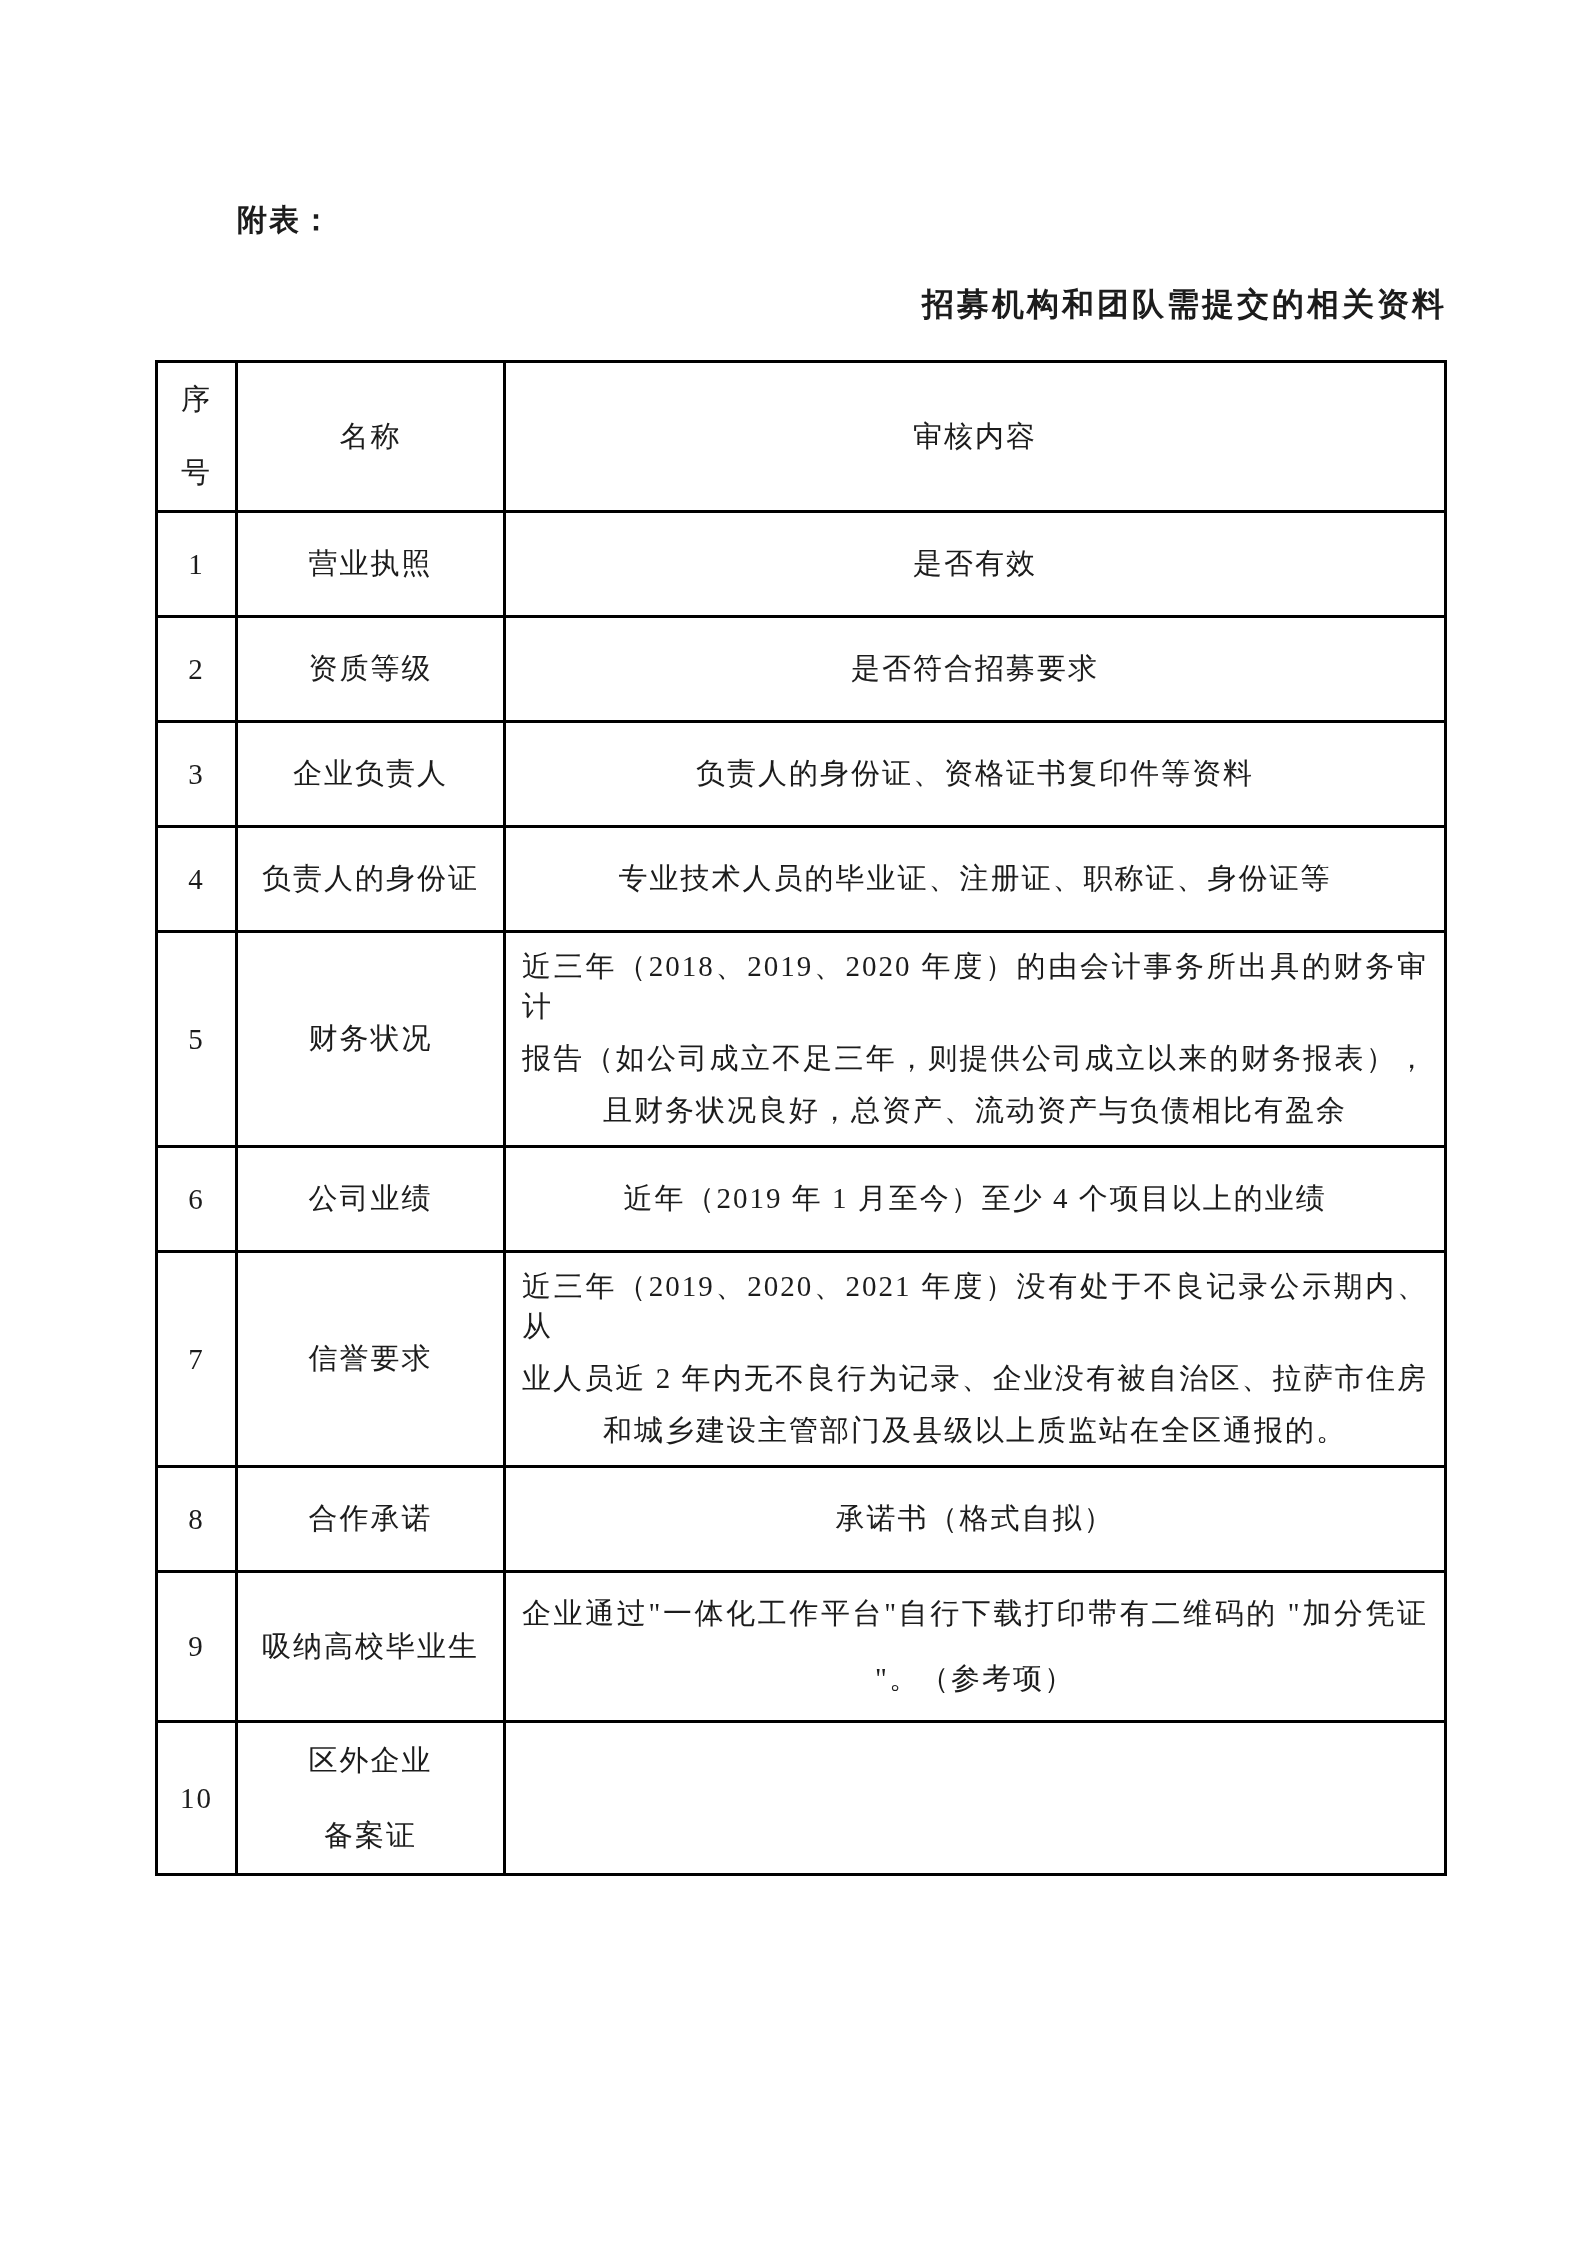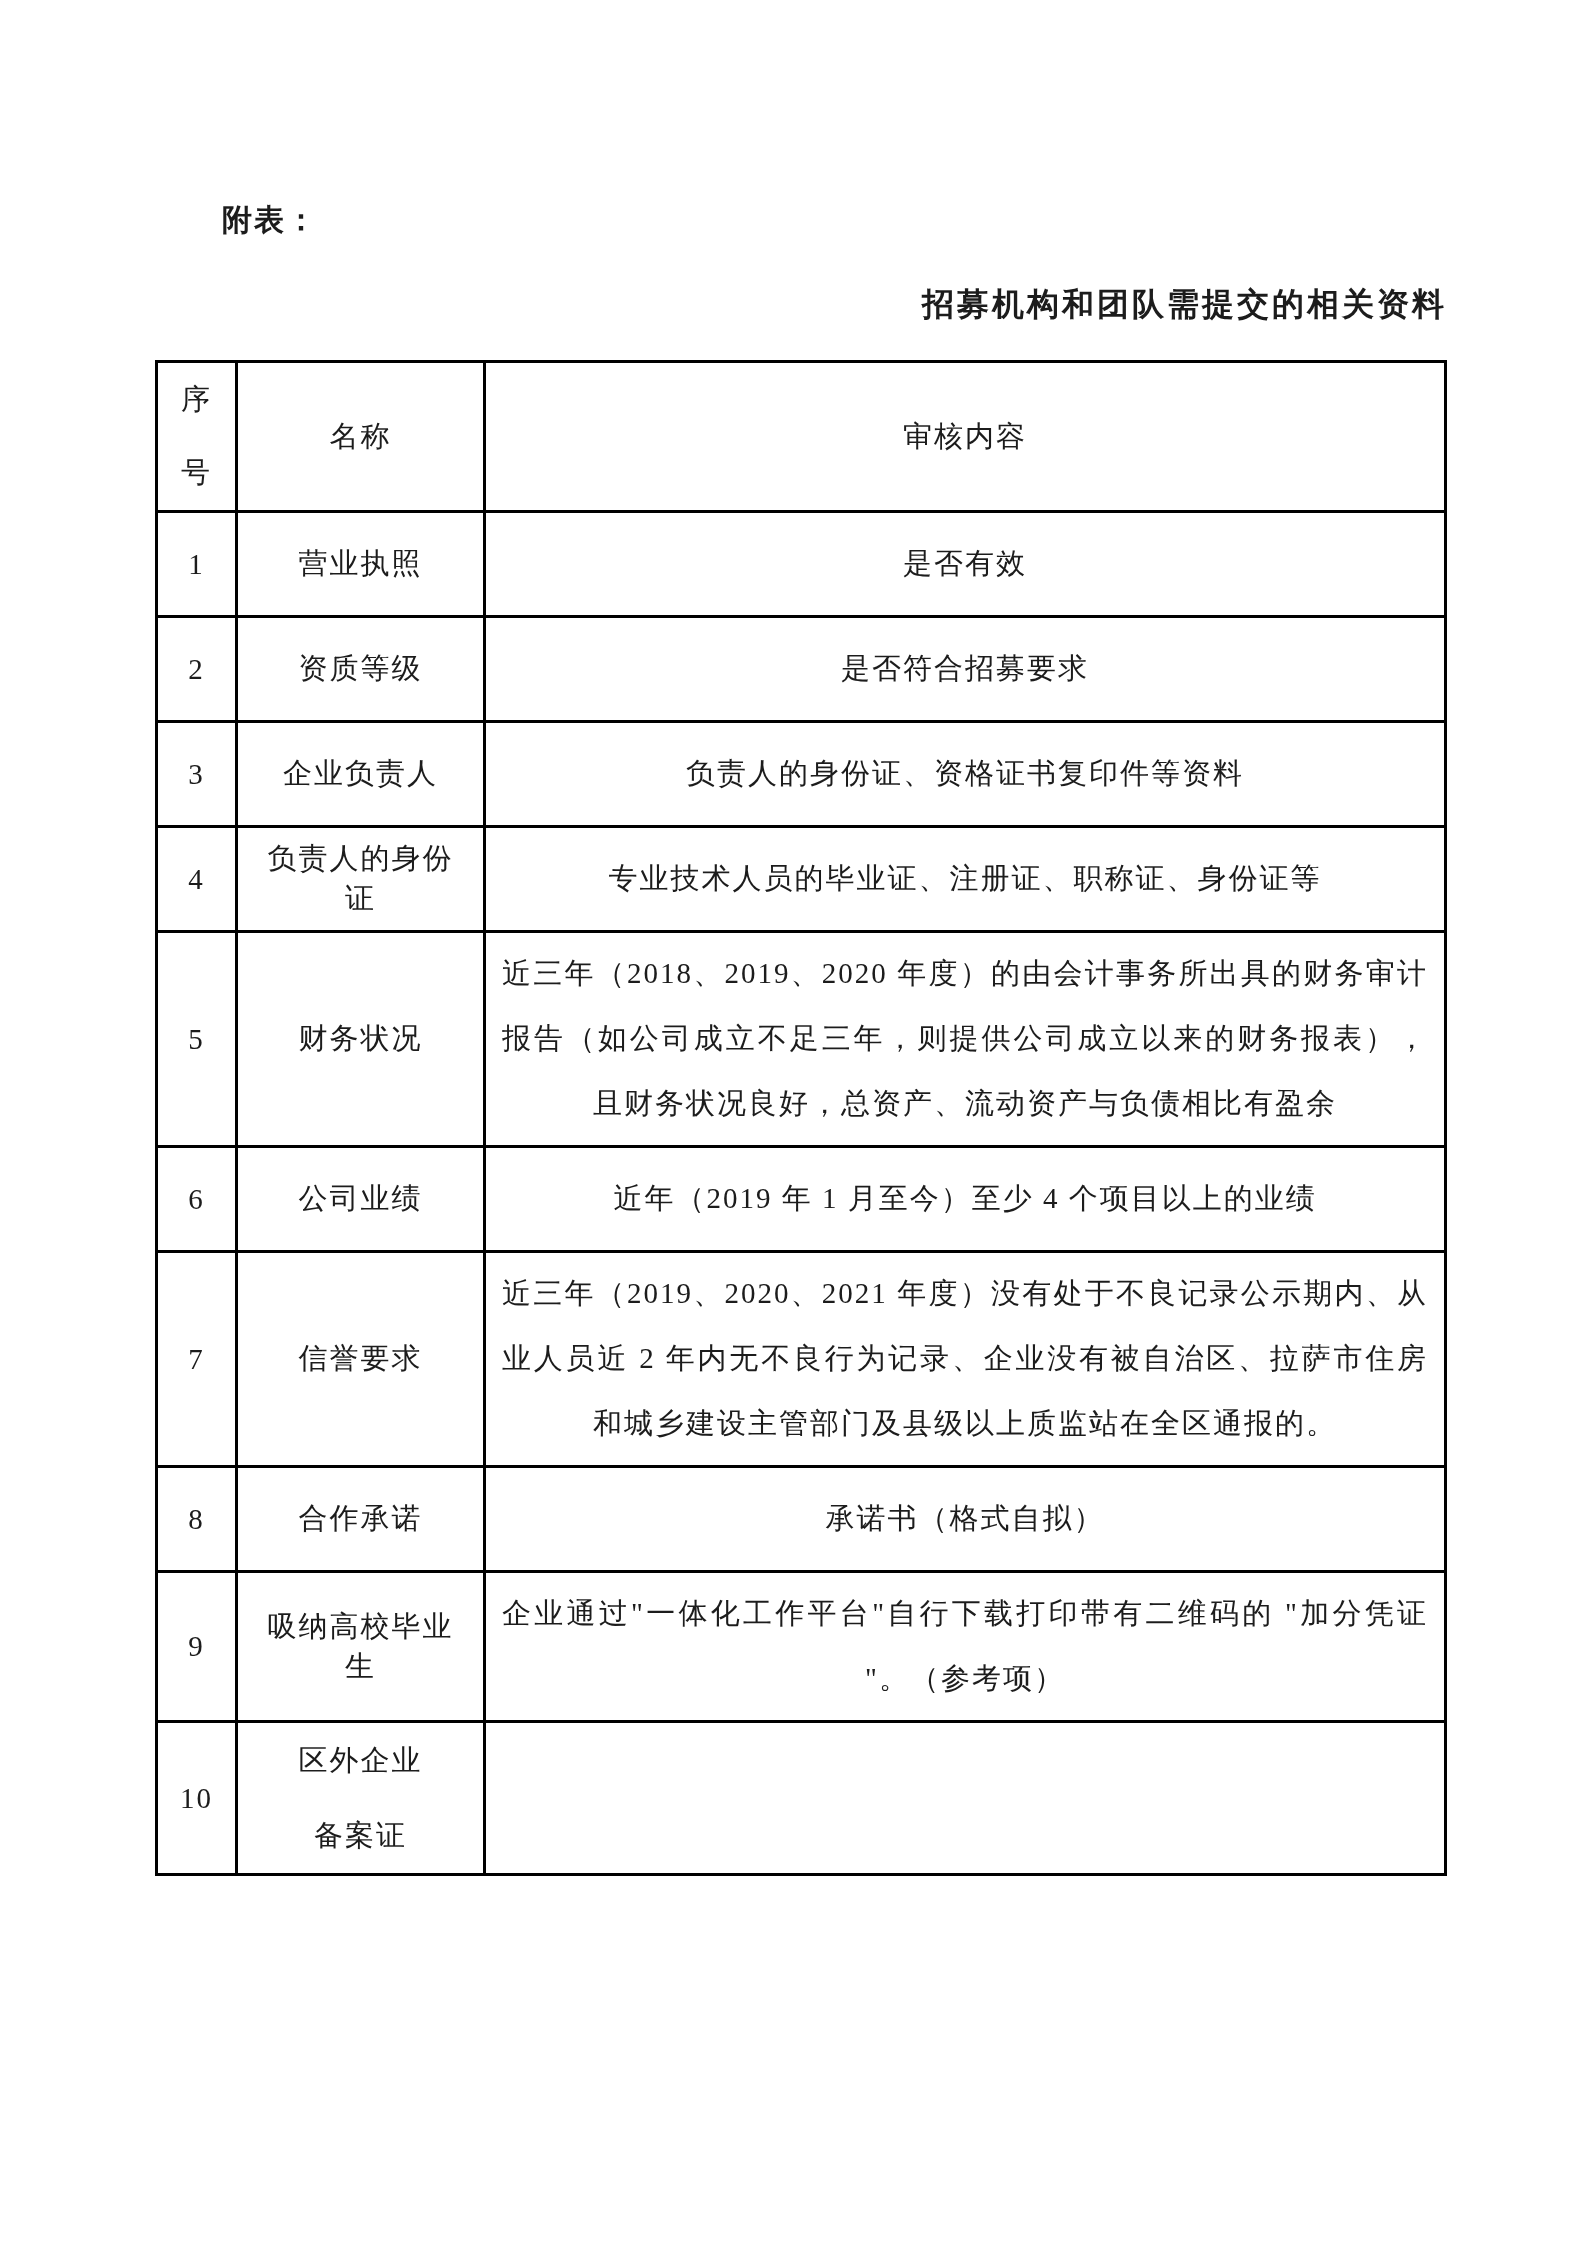--- a/index.html
+++ b/index.html
@@ -3,41 +3,41 @@
 <meta charset="utf-8">
 <style>
   html, body { margin: 0; padding: 0; background: #ffffff; }
   body {
     width: 1586px; height: 2244px;
     position: relative;
     font-family: "Liberation Serif", "DejaVu Serif", serif;
     color: #1c1c1c;
   }
   .annex {
-    position: absolute; left: 222px; top: 200px;
+    position: absolute; left: 237px; top: 200px;
     font-size: 30px; font-weight: bold; letter-spacing: 2px;
   }
   .doc-title {
     position: absolute; left: 155px; top: 283px; width: 1292px;
     text-align: right; font-size: 32px; font-weight: bold; letter-spacing: 3px;
   }
   .tbl {
     position: absolute; left: 155px; top: 360px; width: 1292px;
     border: 3px solid #000; box-sizing: border-box;
     font-size: 29px; letter-spacing: 2px;
   }
   .tr { display: flex; border-bottom: 3px solid #000; box-sizing: border-box; }
   .tr:last-child { border-bottom: none; }
   .td {
     box-sizing: border-box;
     display: flex; flex-direction: column; justify-content: space-around;
     overflow: hidden;
   }
   .c1 { width: 80px;  border-right: 3px solid #000; text-align: center; }
-  .c2 { width: 248px; border-right: 3px solid #000; text-align: center; padding: 0 16px; }
+  .c2 { width: 268px; border-right: 3px solid #000; text-align: center; padding: 0 16px; }
   .c3 { flex: 1; padding: 8px 16px; }
   .hdr { height: 150px; }
   .h1  { height: 105px; }
   .h2  { height: 150px; }
   .h3  { height: 215px; }
   .line { display: block; }
   .cent { text-align: center; }
   .just { text-align: justify; text-align-last: justify; }
   .idx  { font-family: "Liberation Serif", "DejaVu Serif", serif; }
 </style>

